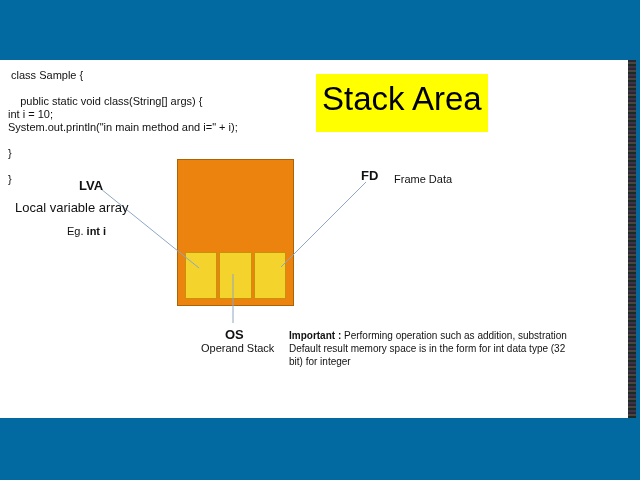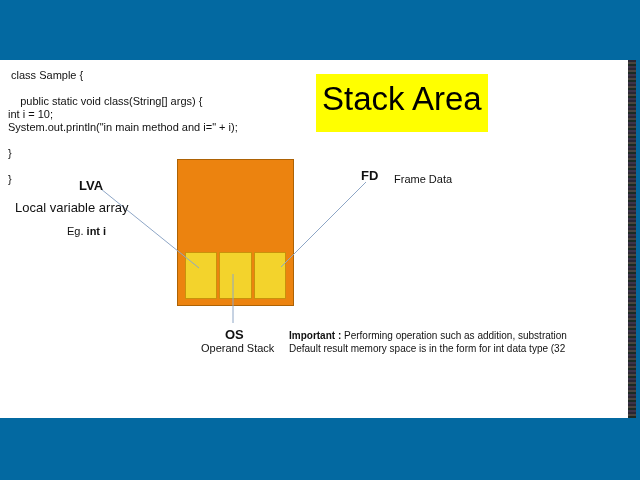--- a/index.html
+++ b/index.html
@@ -82,15 +82,16 @@
   <div class="lbl lbl-sm-bold lbl-fd">FD</div>
   <div class="lbl lbl-frame">Frame Data</div>
 
   <div class="lbl lbl-sm-bold lbl-os">OS</div>
   <div class="lbl lbl-operand">Operand Stack</div>
 
   <div class="important">
     <div class="imp-line"><b>Important :</b><span> Performing operation such as addition, substration</span></div>
     <div>
         <div class="imp-line">Default result memory space is in the form for int data type (32</div>
+        <div class="imp-line">bit) for integer</div>
       </div>
   </div>
 </div>
 
 </body></html>

